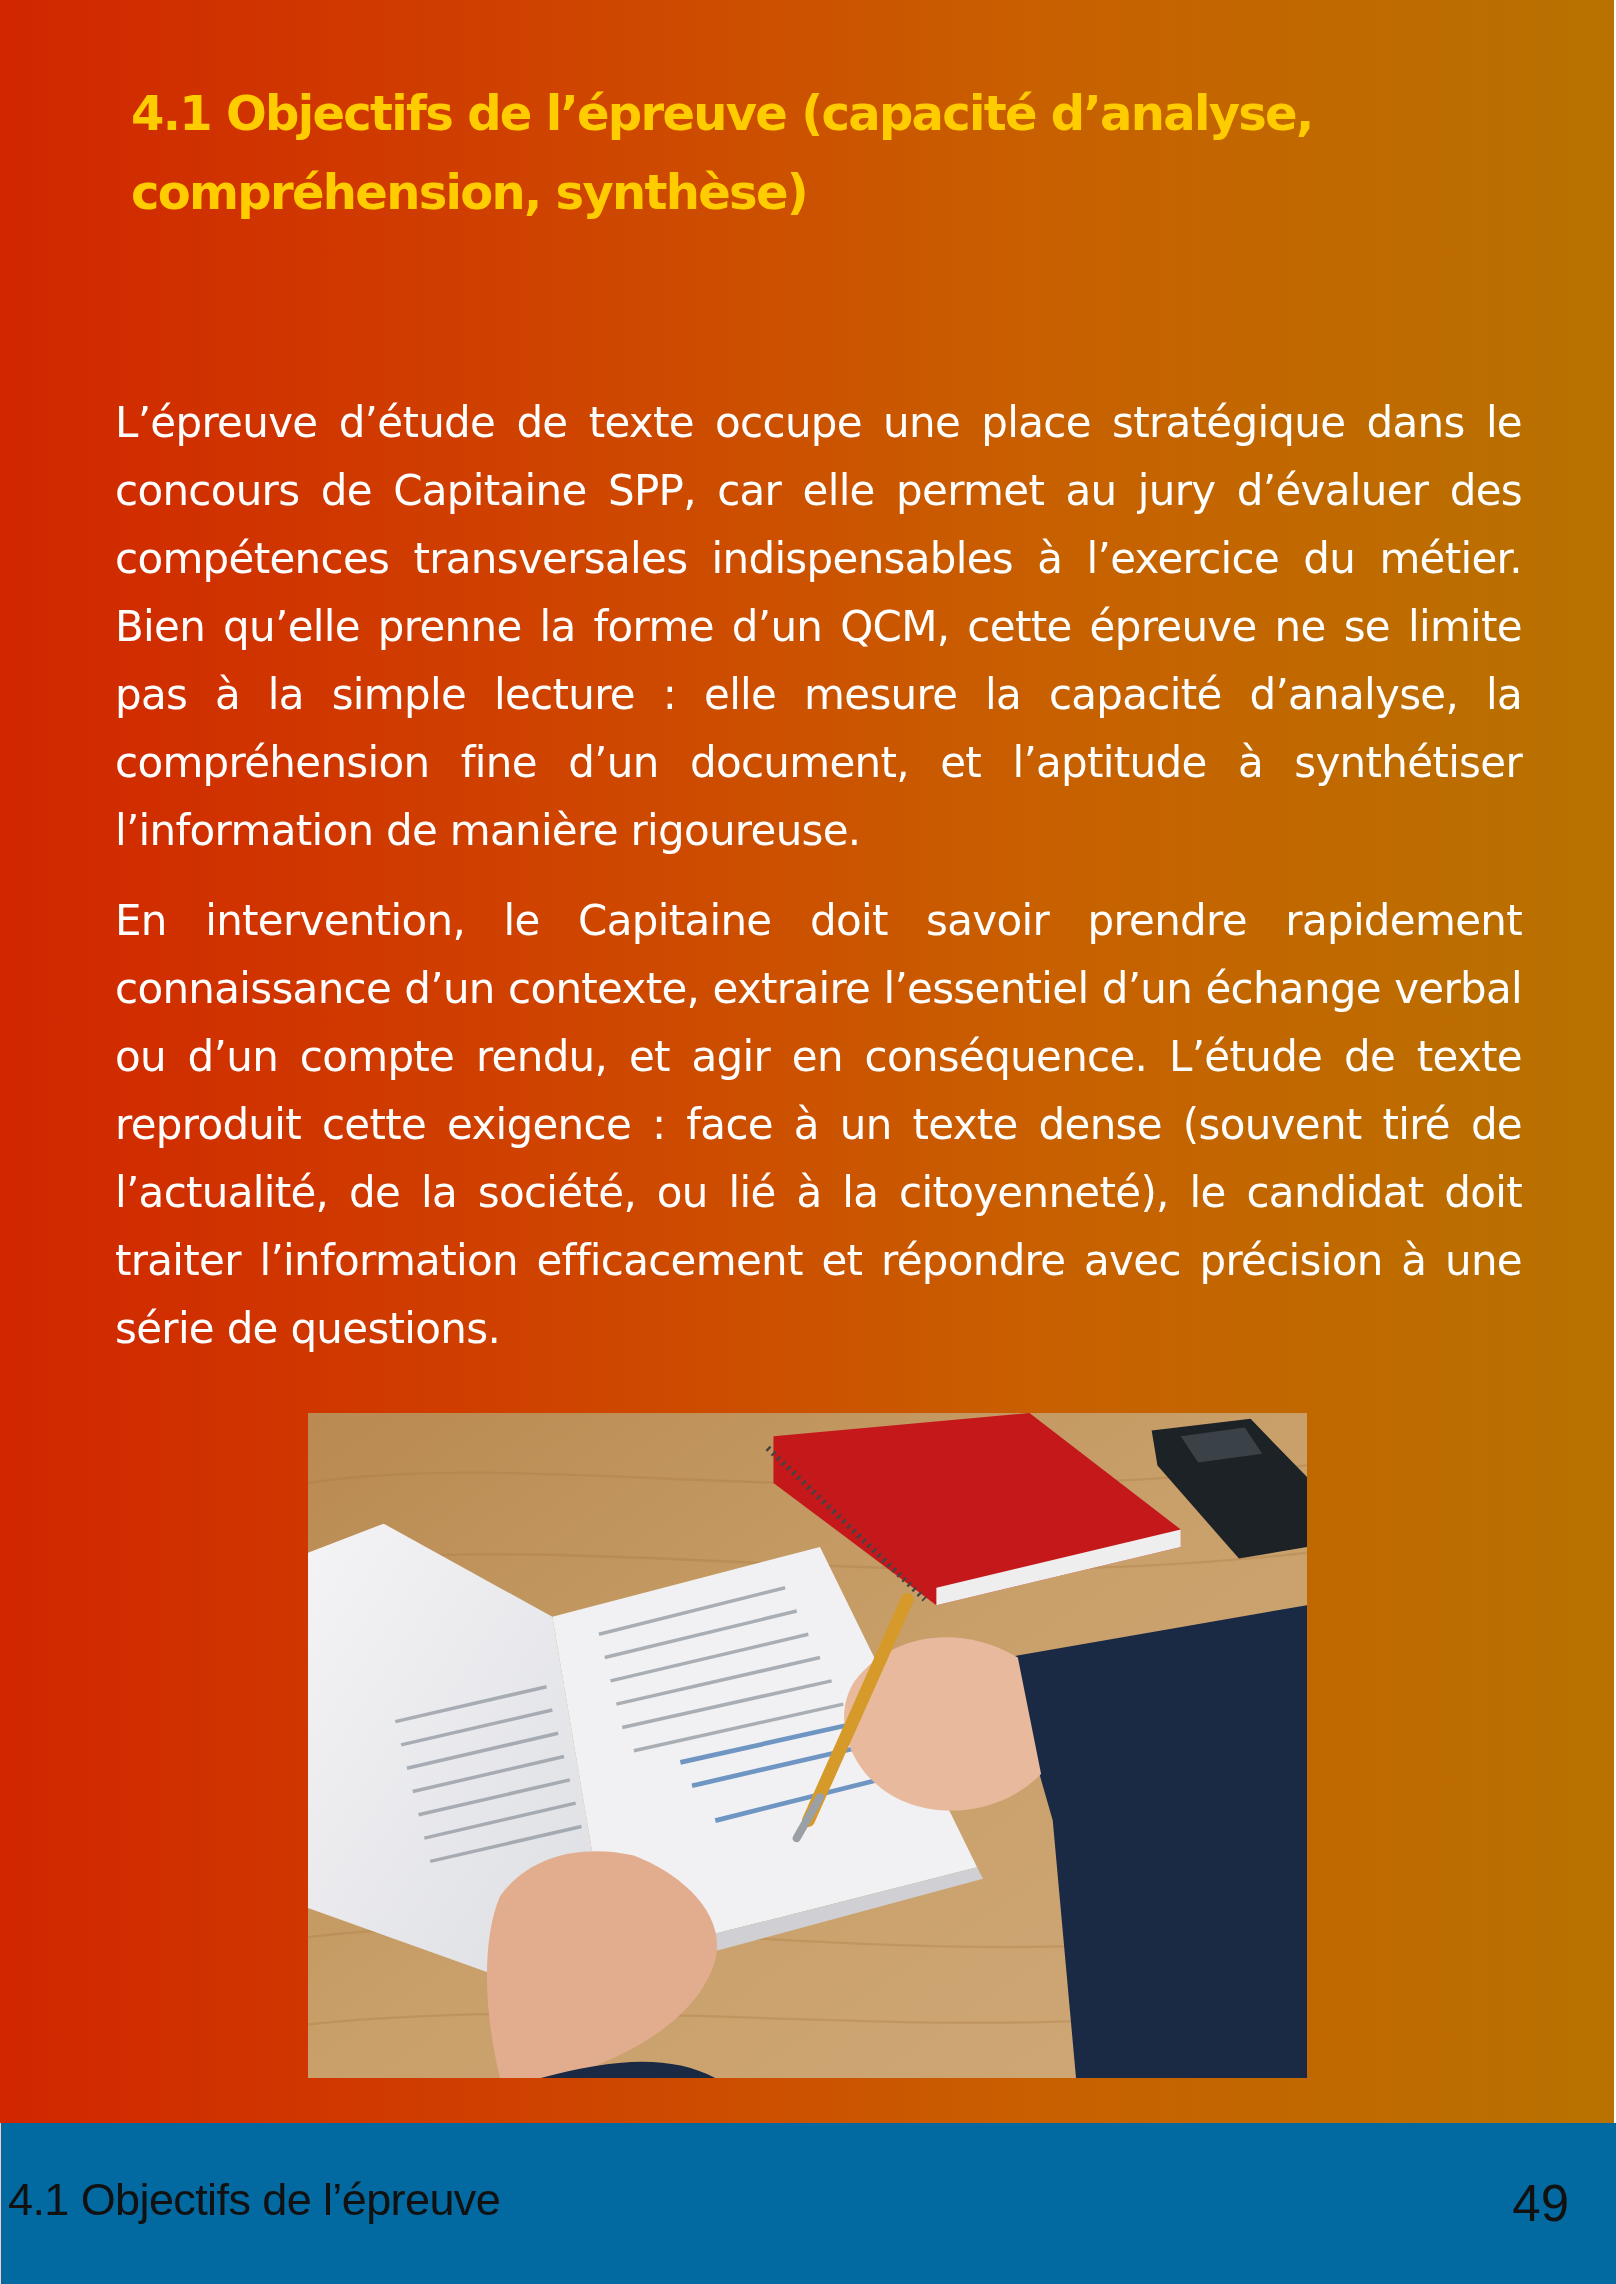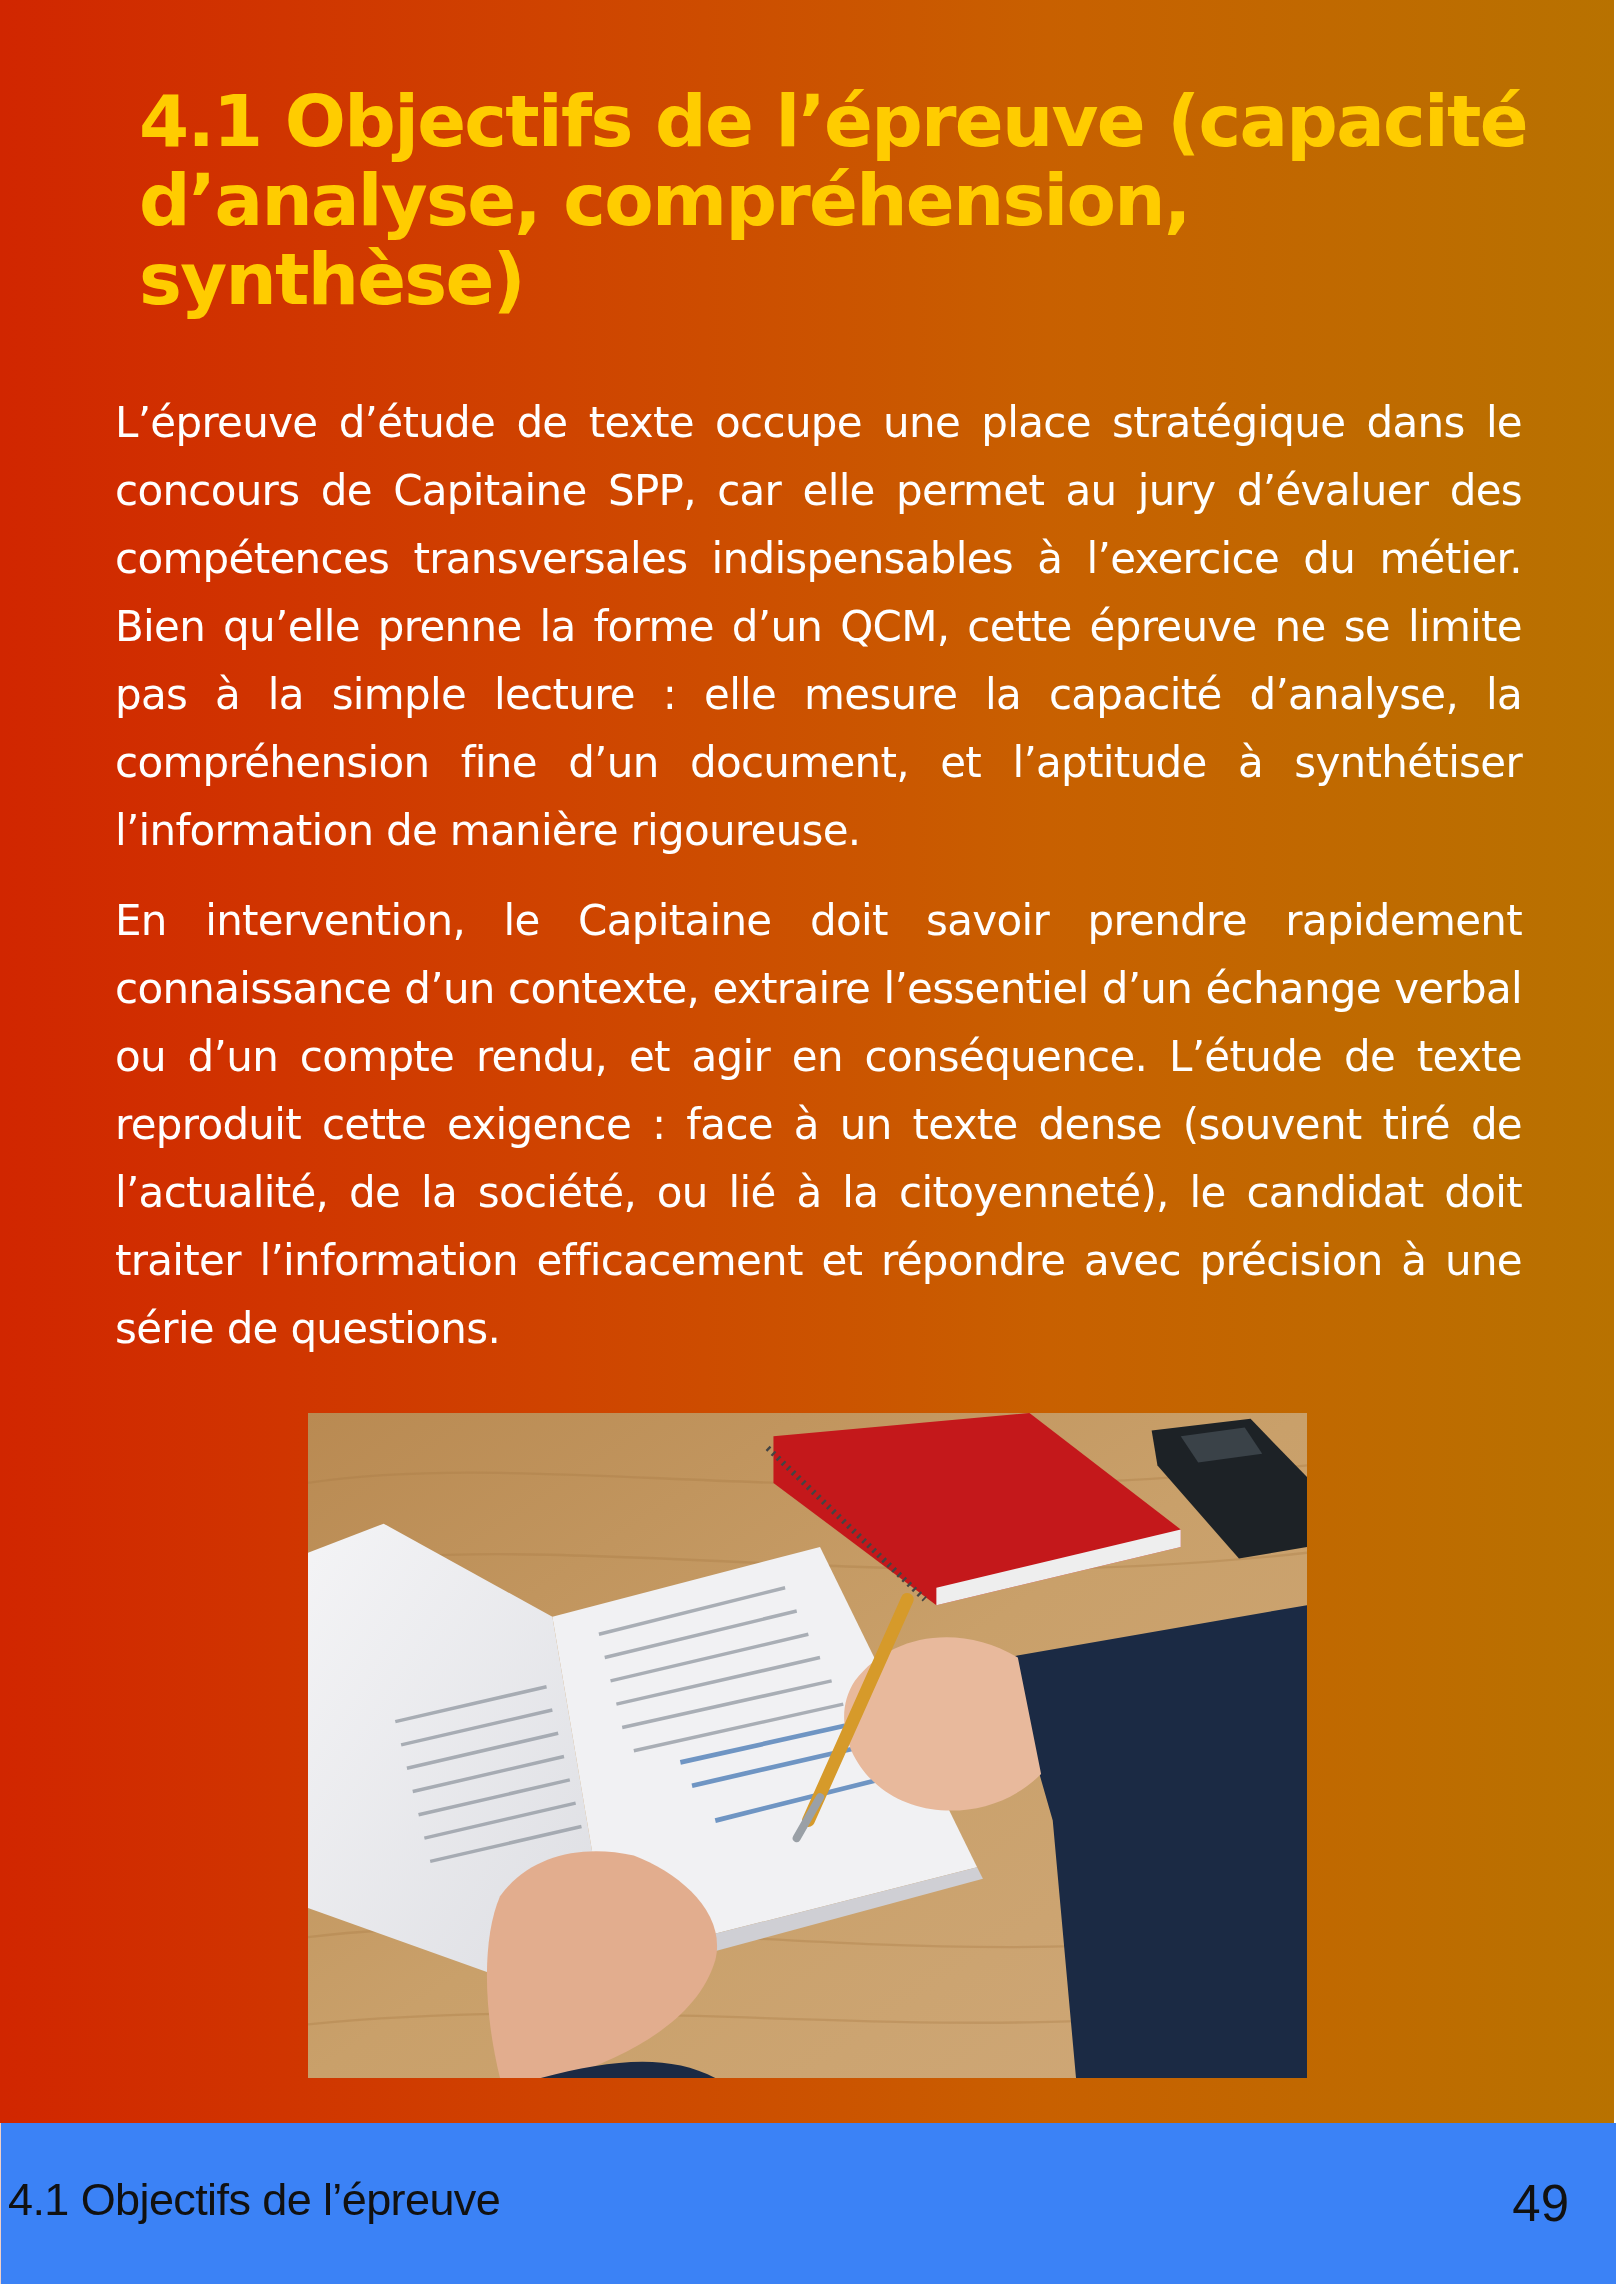--- a/index.html
+++ b/index.html
@@ -20,25 +20,25 @@
       top: 0;
       width: 1614px;
       height: 2123px;
       background: linear-gradient(90deg, #d12600 0%, #cf4400 35%, #c86000 65%, #b87200 100%);
     }
     .heading {
       position: absolute;
       left: 131px;
       top: 74px;
       width: 1397px;
-      margin: 8px;
+      margin: 0;
       color: #ffcc00;
       font-family: "DejaVu Sans", sans-serif;
       font-weight: bold;
-      font-size: 72px;
+      font-size: 48px;
       line-height: 79px;
       letter-spacing: -1.7px;
     }
     .body-text {
       position: absolute;
       left: 105px;
       width: 1407px;
       color: #ffffff;
       font-family: "DejaVu Sans", sans-serif;
       font-size: 42px;
@@ -60,21 +60,21 @@
       background: #c08d55;
     }
     .photo svg { display: block; width: 100%; height: 100%; }
 
     .footer {
       position: absolute;
       left: 0;
       top: 2123px;
       width: 1617px;
       height: 161px;
-      background: #3b82f6;
+      background: #0369a1;
       border-left: 1.7px solid #f0d0c8;
       box-sizing: border-box;
     }
     .footer-title {
       position: absolute;
       left: 7px;
       top: 51px;
       font-family: "Liberation Sans", sans-serif;
       font-size: 45px;
       color: #111111;

